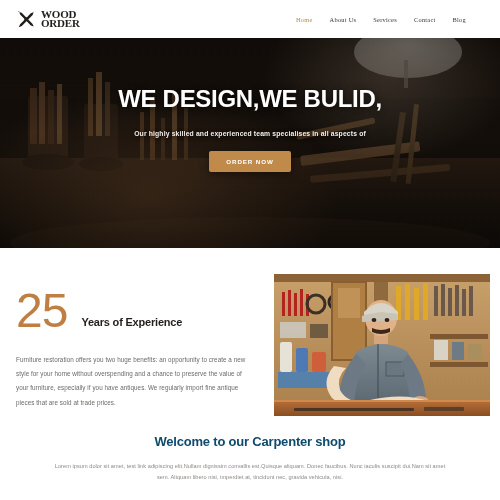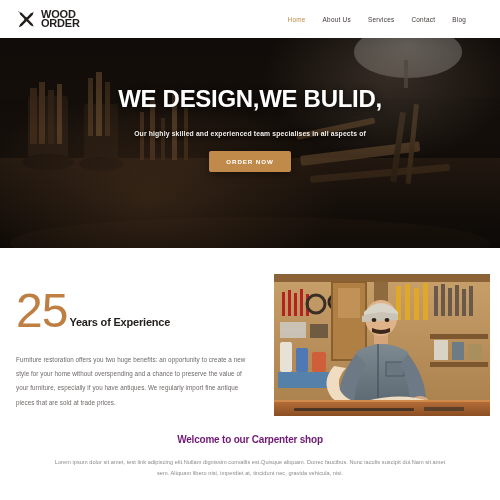--- a/index.html
+++ b/index.html
@@ -8,21 +8,21 @@
     background:#ffffff;
     font-family:"Liberation Sans", sans-serif;
     overflow:hidden;
   }
   .page { position:relative; width:500px; height:500px; background:#fff; }
 
   
   .header {
     position:absolute; top:0; left:0; width:488px; height:38px;
     background:#ffffff; display:flex; align-items:center;
-    padding:0 16px; z-index:20;
+    padding:0 16px; z-index:20;font-family:Liberation Serif, serif;
   }
   .brand { display:flex; align-items:center; gap:5px; }
   .brand-mark { width:20px; height:20px; flex:0 0 20px; }
   .brand-text {
     font-weight:bold; font-size:11px; line-height:9.5px;
     color:#221e1c; letter-spacing:-0.2px;
   }
   .brand-text span { display:block; }
   .nav { margin-left:auto; display:flex; align-items:center; gap:17px; padding-right:6px; }
   .nav a {
@@ -70,37 +70,37 @@
   
   .about { position:absolute; top:248px; left:0; width:500px; height:320px; background:#fff; }
   .about-left { position:absolute; left:16px; top:42px; width:240px; }
   .exp-line { display:flex; align-items:flex-end; gap:2px; }
   .exp-num {
     font-size:48px; line-height:42px; color:#bf7f42;
     font-weight:normal; letter-spacing:-1px;
   }
   .exp-label {
     font-size:11px; font-weight:bold; color:#221e1c;
-    padding-bottom:4px; letter-spacing:-0.2px;
+    padding-bottom:4px; letter-spacing:-0.2px;margin-left:12px;
   }
   .about-p {
     margin-top:21px; font-size:6.3px; line-height:14.2px;
     color:#6e6a68; letter-spacing:0.05px;
   }
 
   .photo {
     position:absolute; right:10px; top:26px;
     width:216px; height:142px; overflow:hidden;
     background:#7a5230;
   }
 
   
   .welcome { position:absolute; top:434px; left:0; width:500px; text-align:center; }
   .welcome-h2 {
-    font-size:10px; font-weight:bold; color:#701a75; letter-spacing:-0.2px;
+    font-size:13px; font-weight:bold; color:#0c4a6e; letter-spacing:-0.2px;
   }
   .welcome-p {
     margin:12px auto 0; width:392px;
     font-size:5.6px; line-height:11px; color:#8d8a88; letter-spacing:0.05px;
   }
 </style>
 </head>
 <body>
 
 <div class="page">

